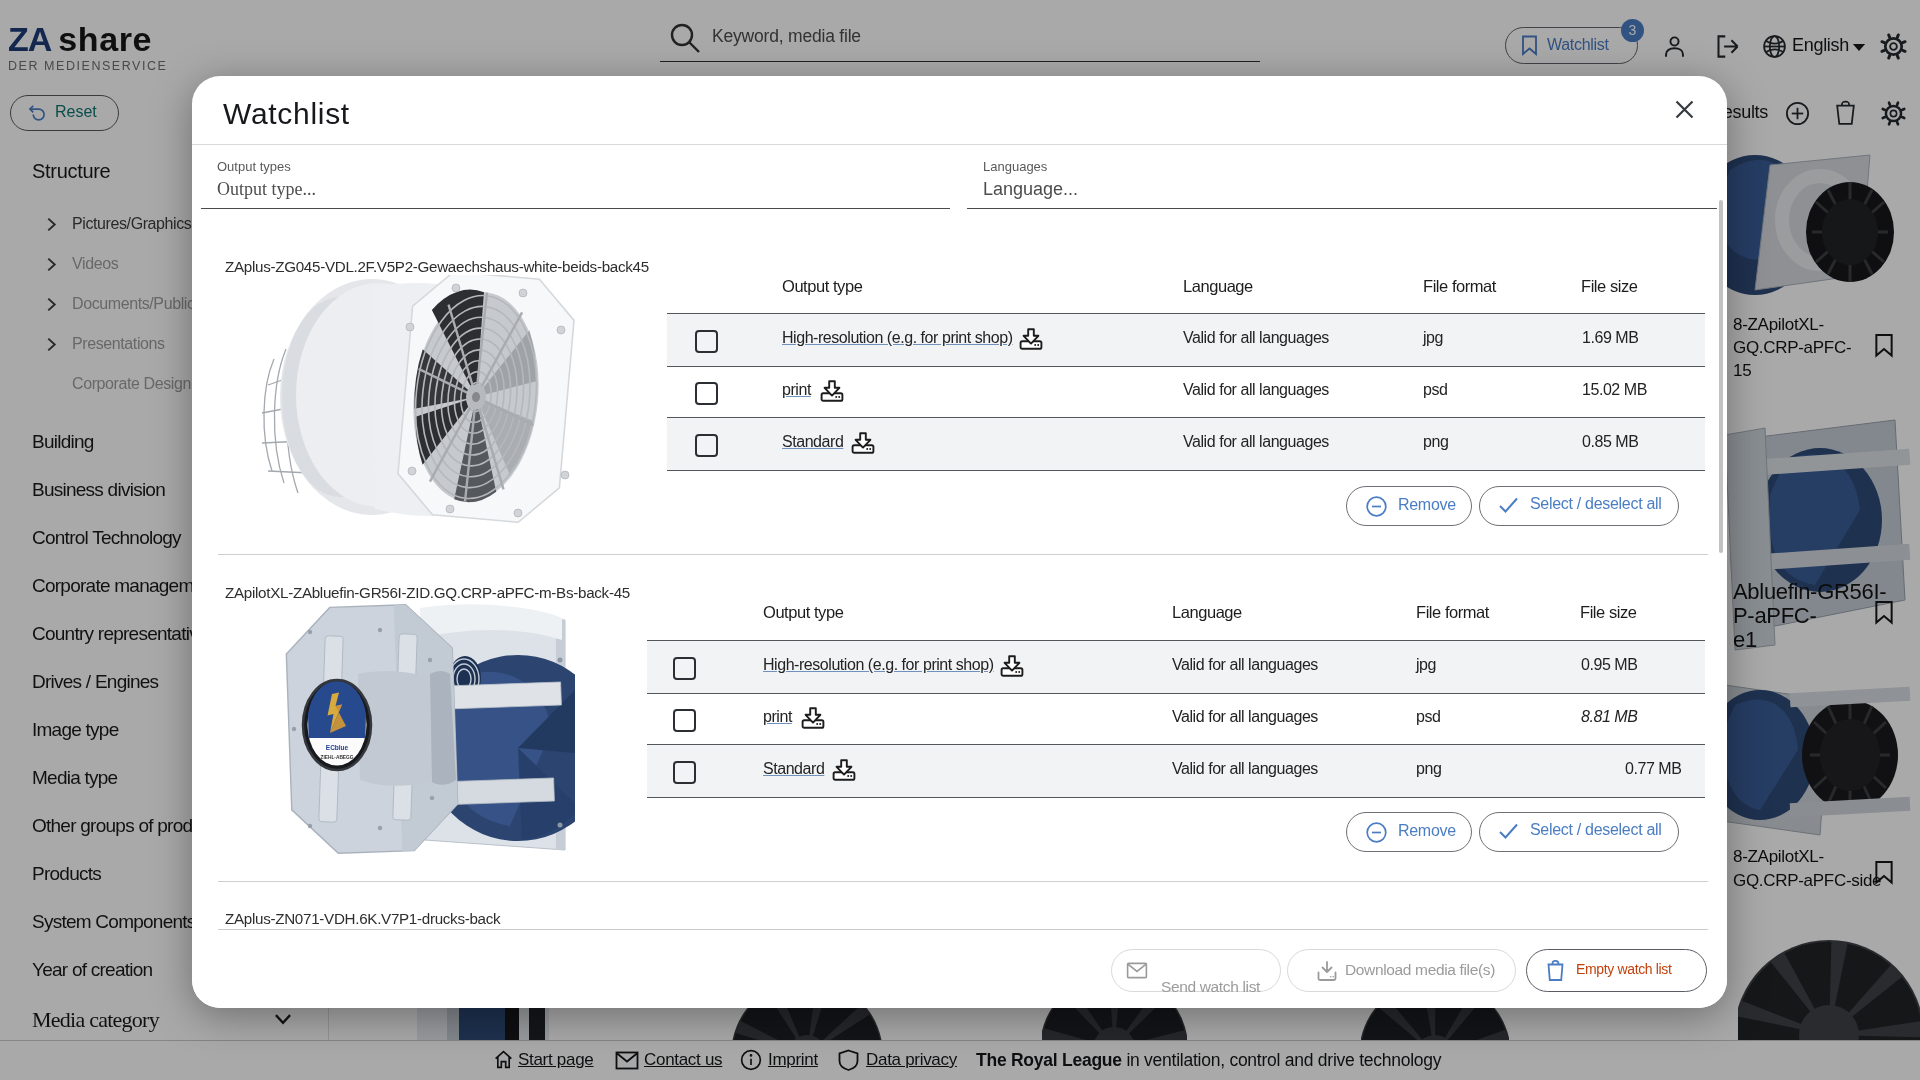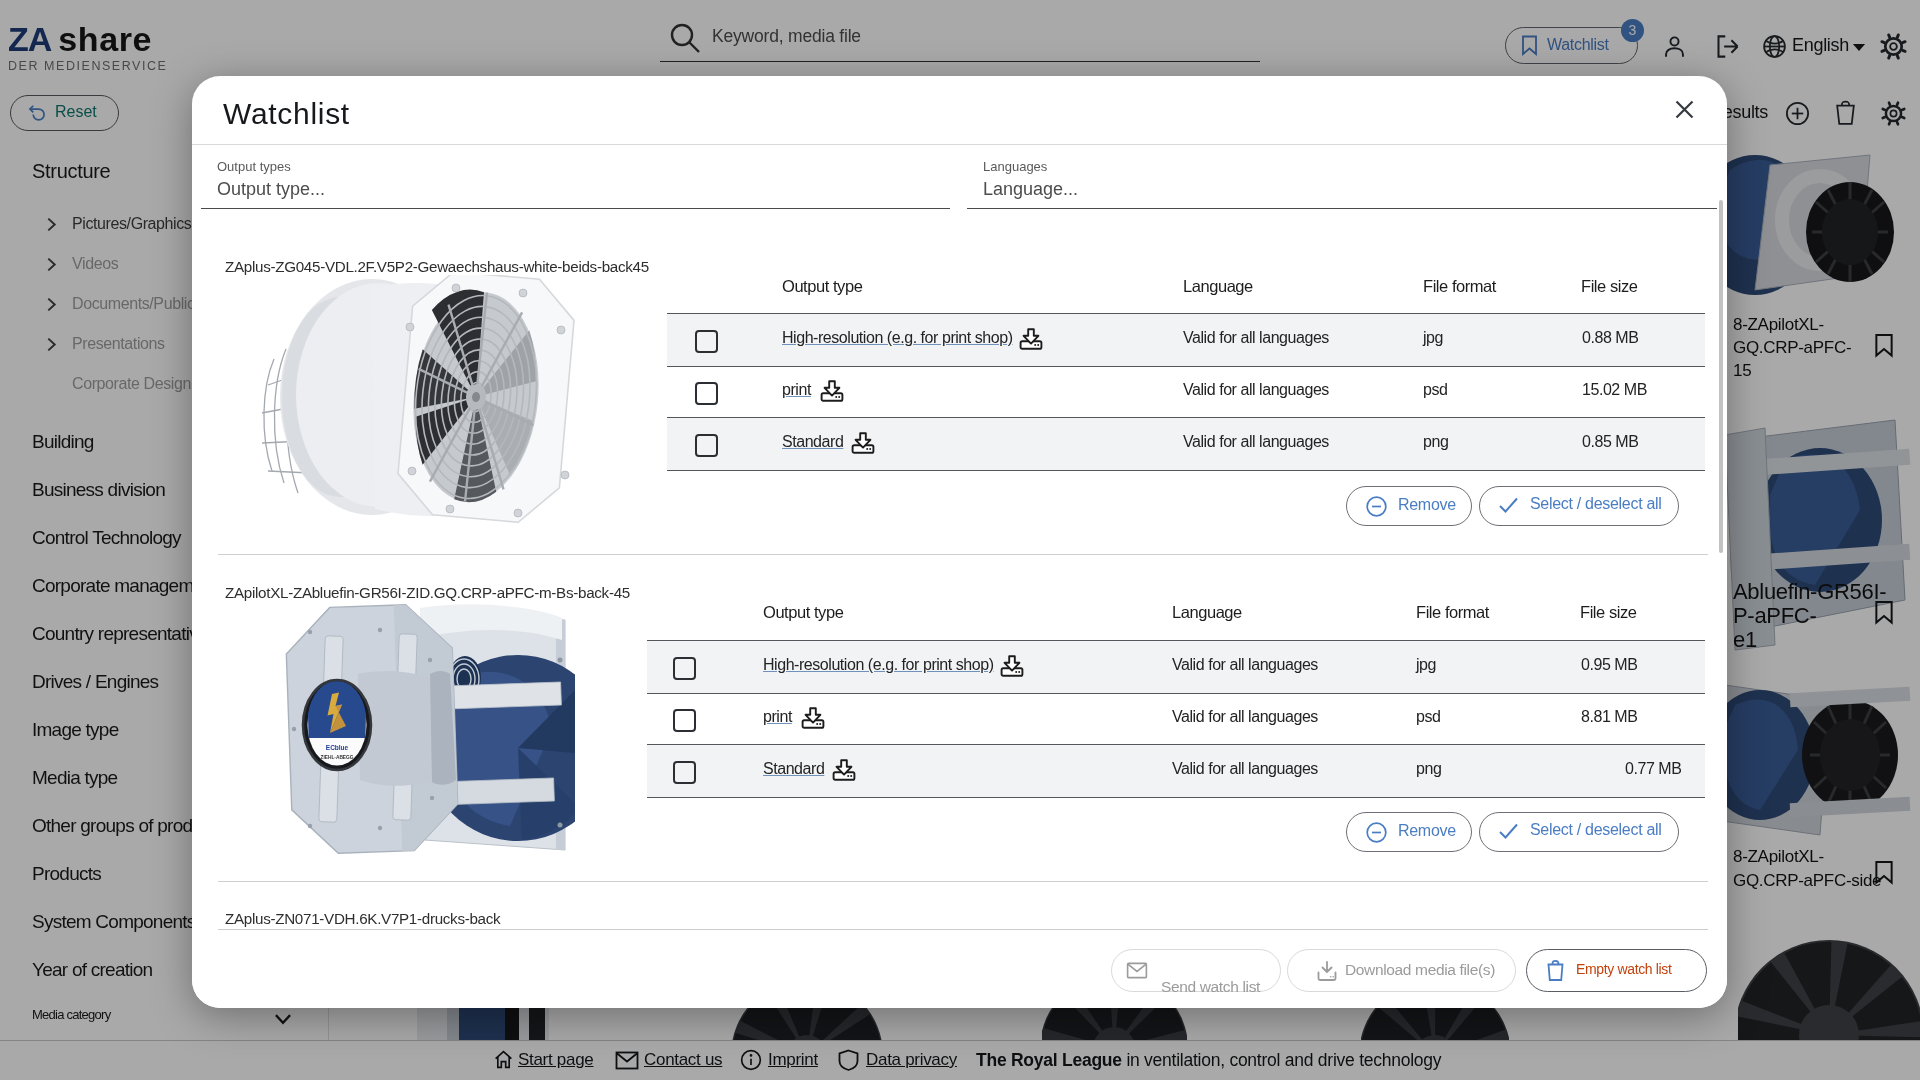--- a/index.html
+++ b/index.html
@@ -95,21 +95,21 @@
     <div class="abs" style="left:32px;top:527px;font-size:19px;letter-spacing:-0.75px;color:#1b1b1b;">Control Technology</div>
     <div class="abs" style="left:32px;top:575px;font-size:19px;letter-spacing:-0.75px;color:#1b1b1b;">Corporate management</div>
     <div class="abs" style="left:32px;top:623px;font-size:19px;letter-spacing:-0.75px;color:#1b1b1b;">Country representatives</div>
     <div class="abs" style="left:32px;top:671px;font-size:19px;letter-spacing:-0.75px;color:#1b1b1b;">Drives / Engines</div>
     <div class="abs" style="left:32px;top:719px;font-size:19px;letter-spacing:-0.75px;color:#1b1b1b;">Image type</div>
     <div class="abs" style="left:32px;top:767px;font-size:19px;letter-spacing:-0.75px;color:#1b1b1b;">Media type</div>
     <div class="abs" style="left:32px;top:815px;font-size:19px;letter-spacing:-0.75px;color:#1b1b1b;">Other groups of products</div>
     <div class="abs" style="left:32px;top:863px;font-size:19px;letter-spacing:-0.75px;color:#1b1b1b;">Products</div>
     <div class="abs" style="left:32px;top:911px;font-size:19px;letter-spacing:-0.75px;color:#1b1b1b;">System Components</div>
     <div class="abs" style="left:32px;top:959px;font-size:19px;letter-spacing:-0.75px;color:#1b1b1b;">Year of creation</div>
-    <div class="abs" style="left:32px;top:1007px;font-size:13px;letter-spacing:-0.75px;color:#1b1b1b;">Media category</div>
+    <div class="abs" style="left:32px;top:1007px;font-size:22px;letter-spacing:-0.75px;color:#1b1b1b;font-family:Liberation Serif, serif;">Media category</div>
     <svg class="abs" style="left:274px;top:1013px" width="18" height="12" viewBox="0 0 14 9" fill="none" stroke="#1b1b1b" stroke-width="1.8">
         <path d="M1.5 1.5 L7 7.5 L12.5 1.5"></path>
       </svg>
 
     <div class="abs" style="left:1568px;top:102px;width:200px;font-size:18px;letter-spacing:-0.3px;color:#16181b;text-align:right;">364 results</div>
     <svg class="abs" style="left:1785px;top:101px;" width="25" height="25" viewBox="0 0 24 24" fill="none" stroke="#24292e" stroke-width="1.7">
         <circle cx="12" cy="12" r="10.2"></circle>
         <line x1="12" y1="6.5" x2="12" y2="17.5"></line>
         <line x1="6.5" y1="12" x2="17.5" y2="12"></line>
       </svg>
@@ -271,21 +271,21 @@
         <circle cx="19.2" cy="18" r="1" fill="#1c1c1c" stroke="none"></circle>
       </g>
     </defs>
       </svg>
     <div class="abs" style="left:31px;top:21px;font-size:30px;letter-spacing:0.7px;color:#16181b;">Watchlist</div>
     <svg class="abs" style="left:1483px;top:24px;" width="19" height="19" viewBox="0 0 19 19" fill="none" stroke="#343a40" stroke-width="2.2">
         <path d="M1.5 1.5 L17.5 17.5 M17.5 1.5 L1.5 17.5"></path>
       </svg>
     <div class="abs" style="left:0;top:68px;width:1535px;border-top:1px solid #d9d9d9;"></div>
     <div class="abs" style="left:25px;top:83px;font-size:13px;color:#5a5a5a;">Output types</div>
-    <div class="abs" style="left:25px;top:103px;font-size:18px;color:#4d4d4d;">Output type...</div>
+    <div class="abs" style="left:25px;top:103px;font-size:18px;color:#4d4d4d;font-family:Liberation Serif, serif;">Output type...</div>
     <div class="abs" style="left:9px;top:132px;width:749px;border-top:1.4px solid #4a4a4a;"></div>
     <div class="abs" style="left:791px;top:83px;font-size:13px;color:#5a5a5a;">Languages</div>
     <div class="abs" style="left:791px;top:103px;font-size:18px;color:#4d4d4d;">Language...</div>
     <div class="abs" style="left:775px;top:132px;width:750px;border-top:1.4px solid #4a4a4a;"></div>
 
     <div class="abs" style="left:33px;top:182px;font-size:15.2px;letter-spacing:-0.3px;color:#2e2e2e;">ZAplus-ZG045-VDL.2F.V5P2-Gewaechshaus-white-beids-back45</div>
 
     <svg class="abs" style="left:68px;top:199px;" width="330" height="255" viewBox="0 0 330 255">
       <g stroke="#a4a9af" stroke-width="1.3" fill="none">
         <path d="M14 84 C2 112 0 160 12 196 M26 74 C12 108 10 166 24 208 M40 66 C24 104 22 172 38 218"></path>
@@ -356,21 +356,21 @@
     <div class="abs" style="left:590px;top:357px;font-size:16px;letter-spacing:-0.45px;color:#232323;text-decoration:underline;text-decoration-color:#7191bd;">Standard</div>
     <svg class="abs" style="left:659px;top:355px;" width="24" height="24" viewBox="0 0 24 24">
         <use href="#dl"></use>
       </svg>
     <div class="abs" style="left:991px;top:253px;font-size:16px;letter-spacing:-0.45px;color:#232323;">Valid for all languages</div>
     <div class="abs" style="left:991px;top:305px;font-size:16px;letter-spacing:-0.45px;color:#232323;">Valid for all languages</div>
     <div class="abs" style="left:991px;top:357px;font-size:16px;letter-spacing:-0.45px;color:#232323;">Valid for all languages</div>
     <div class="abs" style="left:1231px;top:253px;font-size:16px;letter-spacing:-0.45px;color:#232323;">jpg</div>
     <div class="abs" style="left:1231px;top:305px;font-size:16px;letter-spacing:-0.45px;color:#232323;">psd</div>
     <div class="abs" style="left:1231px;top:357px;font-size:16px;letter-spacing:-0.45px;color:#232323;">png</div>
-    <div class="abs" style="left:1390px;top:253px;font-size:16px;letter-spacing:-0.45px;color:#232323;">0.88 MB</div>
+    <div class="abs" style="left:1390px;top:253px;font-size:16px;letter-spacing:-0.45px;color:#232323;">1.69 MB</div>
     <div class="abs" style="left:1390px;top:305px;font-size:16px;letter-spacing:-0.45px;color:#232323;">15.02 MB</div>
     <div class="abs" style="left:1390px;top:357px;font-size:16px;letter-spacing:-0.45px;color:#232323;">0.85 MB</div>
     <div class="abs" style="left:1154px;top:410px;width:124px;height:38px;border:1px solid #6d7075;border-radius:20px;"></div>
     <svg class="abs" style="left:1174px;top:420px;" width="21" height="21" viewBox="0 0 21 21" fill="none" stroke="#4a7dc3" stroke-width="1.7">
         <circle cx="10.5" cy="10.5" r="9.3"></circle>
         <line x1="6" y1="10.5" x2="15" y2="10.5"></line>
       </svg>
     <div class="abs" style="left:1206px;top:420px;font-size:16px;letter-spacing:-0.3px;color:#4a7dc3;">Remove</div>
     <div class="abs" style="left:1287px;top:410px;width:198px;height:38px;border:1px solid #6d7075;border-radius:20px;"></div>
     <svg class="abs" style="left:1306px;top:420px;" width="21" height="18" viewBox="0 0 21 18" fill="none" stroke="#4a7dc3" stroke-width="2">
@@ -451,21 +451,21 @@
     <svg class="abs" style="left:640px;top:682px;" width="24" height="24" viewBox="0 0 24 24">
         <use href="#dl"></use>
       </svg>
     <div class="abs" style="left:980px;top:580px;font-size:16px;letter-spacing:-0.45px;color:#232323;">Valid for all languages</div>
     <div class="abs" style="left:980px;top:632px;font-size:16px;letter-spacing:-0.45px;color:#232323;">Valid for all languages</div>
     <div class="abs" style="left:980px;top:684px;font-size:16px;letter-spacing:-0.45px;color:#232323;">Valid for all languages</div>
     <div class="abs" style="left:1224px;top:580px;font-size:16px;letter-spacing:-0.45px;color:#232323;">jpg</div>
     <div class="abs" style="left:1224px;top:632px;font-size:16px;letter-spacing:-0.45px;color:#232323;">psd</div>
     <div class="abs" style="left:1224px;top:684px;font-size:16px;letter-spacing:-0.45px;color:#232323;">png</div>
     <div class="abs" style="left:1389px;top:580px;font-size:16px;letter-spacing:-0.45px;color:#232323;">0.95 MB</div>
-    <div class="abs" style="left:1389px;top:632px;font-size:16px;letter-spacing:-0.45px;color:#232323;">8.81 MB</div>
+    <div class="abs" style="left:1389px;top:632px;font-size:16px;letter-spacing:-0.45px;color:#232323;font-style:italic;">8.81 MB</div>
     <div class="abs" style="left:1389px;top:684px;font-size:16px;letter-spacing:-0.45px;color:#232323;margin-left:44px;">0.77 MB</div>
     <div class="abs" style="left:1154px;top:736px;width:124px;height:38px;border:1px solid #6d7075;border-radius:20px;"></div>
     <svg class="abs" style="left:1174px;top:746px;" width="21" height="21" viewBox="0 0 21 21" fill="none" stroke="#4a7dc3" stroke-width="1.7">
         <circle cx="10.5" cy="10.5" r="9.3"></circle>
         <line x1="6" y1="10.5" x2="15" y2="10.5"></line>
       </svg>
     <div class="abs" style="left:1206px;top:746px;font-size:16px;letter-spacing:-0.3px;color:#4a7dc3;">Remove</div>
     <div class="abs" style="left:1287px;top:736px;width:198px;height:38px;border:1px solid #6d7075;border-radius:20px;"></div>
     <svg class="abs" style="left:1306px;top:746px;" width="21" height="18" viewBox="0 0 21 18" fill="none" stroke="#4a7dc3" stroke-width="2">
         <path d="M2 10 L7.5 15.5 L19 2.5"></path>

